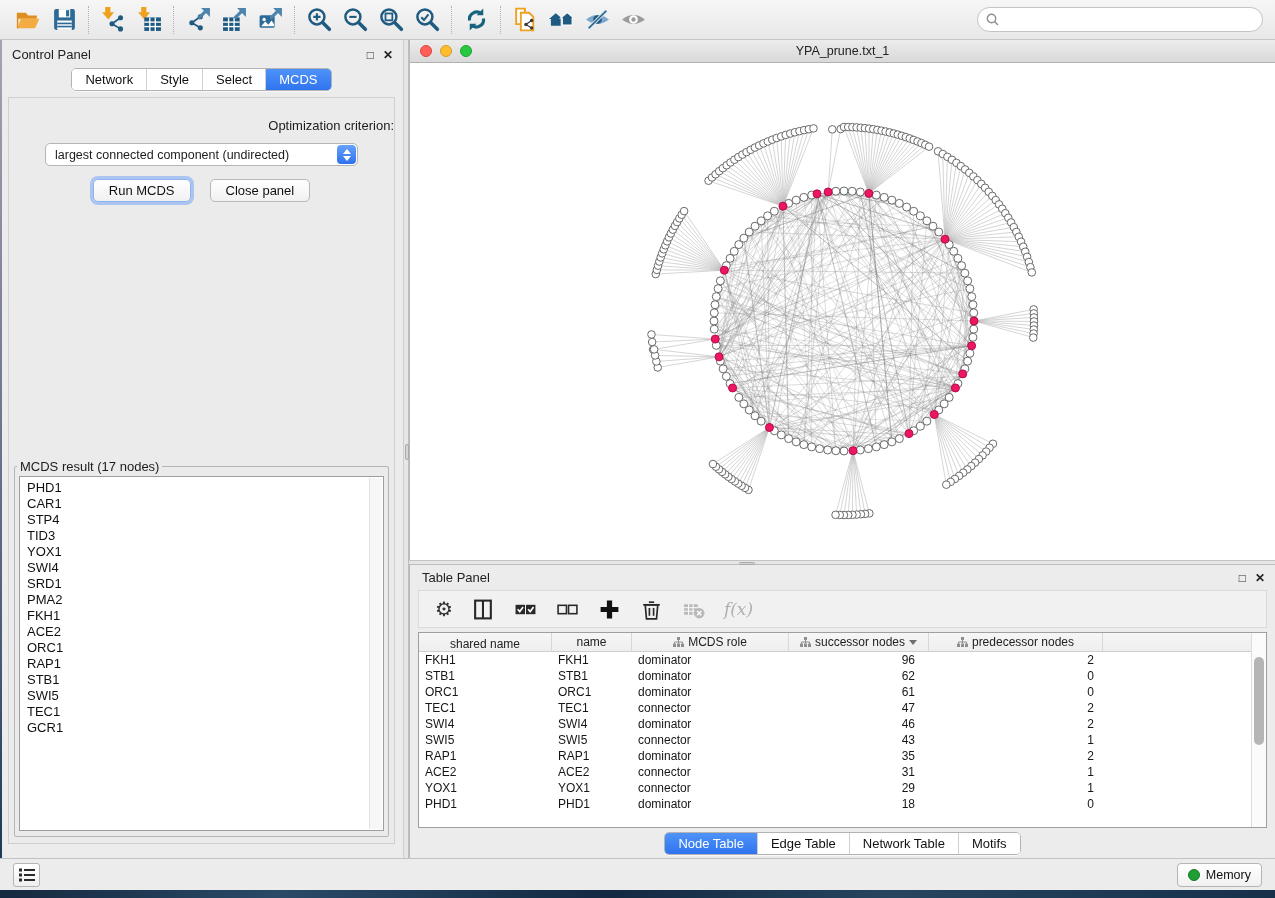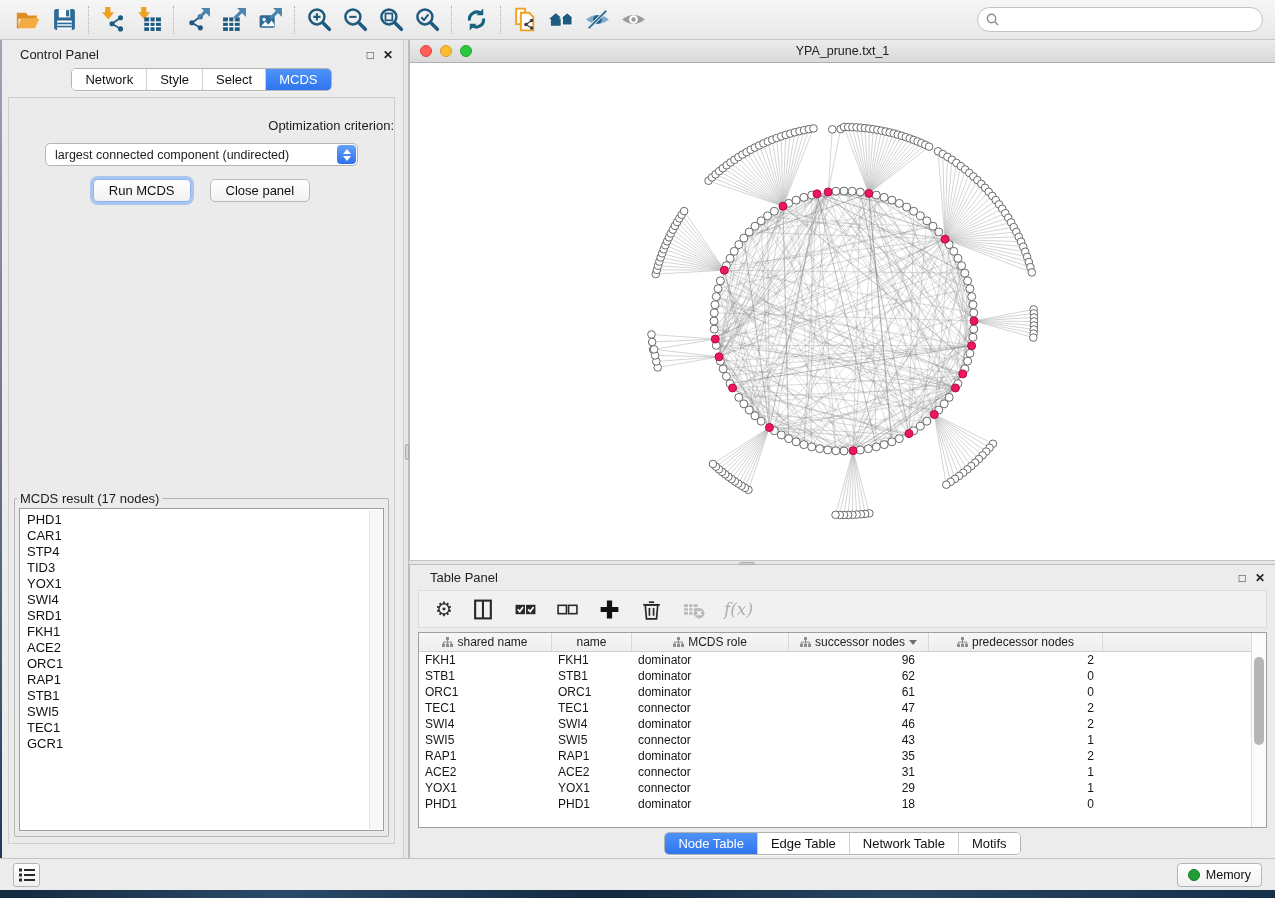--- a/index.html
+++ b/index.html
@@ -15,21 +15,21 @@
   #search-input { width:286px; height:25px; border:1px solid #c3c3c3; border-radius:13px; background:#fff; padding:0 10px 0 28px; font-size:12px; outline:none; }
   #search-wrap svg { position:absolute; left:9px; top:6px; }
 
   
   #main { display:flex; height:818px; position:relative; }
   #left-edge { position:absolute; left:0; top:0; bottom:0; width:2px;
                background:linear-gradient(#a8a1b3,#51607a 70%,#1c3a5c); z-index:9; }
 
   
   #control-panel { width:403px; background:#ececec; display:flex; flex-direction:column; position:relative; }
-  .panel-head { display:flex; align-items:center; padding:7px 10px 4px 12px;margin-left:8px; }
+  .panel-head { display:flex; align-items:center; padding:7px 10px 4px 12px; }
   .panel-title { font-size:13px; color:#222; }
   .panel-head .winbtns { margin-left:auto; display:flex; gap:9px; align-items:center; }
   .float-glyph { font-size:12px; color:#333; line-height:1; }
   .close-glyph { font-size:12px; font-weight:bold; color:#222; line-height:1; }
 
   .seg { display:inline-flex; border:1px solid #b3b3b3; border-radius:5px; background:#fff; overflow:hidden;
          box-shadow:0 1px 0 rgba(255,255,255,.6); }
   .seg-item { padding:3px 13px; font-size:13px; color:#111; border-left:1px solid #cfcfcf; background:#fff; }
   .seg-item:first-child { border-left:none; }
   .seg-item.active { background:linear-gradient(#4f93f8,#2f74ef); color:#fff; }
@@ -40,21 +40,21 @@
   #criterion { width:313px; height:23px; margin:10px auto 0; background:#fff; border:1px solid #b5b5b5; border-radius:5px;
                position:relative; display:flex; align-items:center; padding-left:9px; font-size:12.5px; }
   #criterion .stepper { position:absolute; right:1px; top:1px; bottom:1px; width:19px; border-radius:4px;
                background:linear-gradient(#66a1f9,#2e71ee); display:flex; flex-direction:column; align-items:center; justify-content:center; gap:2px; }
   #cp-buttons { display:flex; justify-content:center; gap:19px; margin-top:13px; }
   .mac-btn { height:23px; padding:0 15px; font-size:13px; font-family:"Liberation Sans",sans-serif; color:#111;
              background:linear-gradient(#ffffff,#f1f1f1); border:1px solid #b9b9b9; border-radius:5px; }
   .mac-btn.focused { border:1px solid #8fb2f3; box-shadow:0 0 0 3px rgba(118,165,245,.55); }
 
   #mcds-group { position:absolute; left:5px; right:5px; top:361px; bottom:6px;
-                border:1px solid #b5b5b5; border-radius:2px;margin-top:32px; }
+                border:1px solid #b5b5b5; border-radius:2px; }
   #mcds-group legend { font-size:13px; padding:0 3px; margin-left:2px; color:#1c1c1c; }
   #mcds-listbox { position:absolute; left:4px; right:4px; top:2px; bottom:5px; background:#fff; border:1px solid #9d9d9d; overflow:hidden; }
   #mcds-list { padding:3px 0 0 7px; }
   .mcds-item { font-size:13px; line-height:16px; color:#111; }
   #mcds-scroll { position:absolute; right:1px; top:1px; bottom:1px; width:13px; background:#f7f7f7; border-left:1px solid #e2e2e2; }
 
   
   #v-split { width:6px; background:#e6e6e6; border-left:1px solid #cfcfcf; border-right:1px solid #bdbdbd; position:relative; }
   #v-split .grip { position:absolute; top:404px; left:0.5px; width:4px; height:16px; background:#d6d6d6; border:1px solid #a9a9a9; border-radius:2px; }
   #h-split { height:5px; background:#e6e6e6; border-top:1px solid #c4c4c4; border-bottom:1px solid #bdbdbd; position:relative; }
@@ -324,20 +324,21 @@
         <legend>MCDS result (17 nodes)</legend>
         <div id="mcds-listbox">
           <div id="mcds-list">
               <div class="mcds-item">PHD1</div>
               <div class="mcds-item">CAR1</div>
               <div class="mcds-item">STP4</div>
               <div class="mcds-item">TID3</div>
               <div class="mcds-item">YOX1</div>
               <div class="mcds-item">SWI4</div>
               <div class="mcds-item">SRD1</div>
+              <div class="mcds-item">PMA2</div>
               <div class="mcds-item">FKH1</div>
               <div class="mcds-item">ACE2</div>
               <div class="mcds-item">ORC1</div>
               <div class="mcds-item">RAP1</div>
               <div class="mcds-item">STB1</div>
               <div class="mcds-item">SWI5</div>
               <div class="mcds-item">TEC1</div>
               <div class="mcds-item">GCR1</div>
             </div>
           <div id="mcds-scroll"></div>
@@ -1146,21 +1147,21 @@
                 <path d="M14.5 12.5l4 4M18.5 12.5l-4 4" stroke="#fff" stroke-width="1.5"></path>
               </g>
             </svg>
           </button>
           <button class="tpt-btn" style="opacity: 0.9;">
             <span class="fx-text">f(x)</span>
           </button>
         </div>
       <div id="table-box">
         <div id="thead">
-            <div class="th" style="width: 133px;">
+            <div class="th" style="width: 133px; flex-direction: column;">
               <svg width="11" height="10" viewBox="0 0 11 10">
                 <g fill="#8e8e8e">
                   <rect x="4" y="0" width="3" height="3"></rect>
                   <rect x="0" y="6.6" width="3" height="3.4"></rect>
                   <rect x="4" y="6.6" width="3" height="3.4"></rect>
                   <rect x="8" y="6.6" width="3" height="3.4"></rect>
                 </g>
                 <path d="M5.5 3v2M1.5 6.6V5h8v1.6M5.5 5v1.6" stroke="#8e8e8e" fill="none"></path>
               </svg>
               <span>shared name</span>

